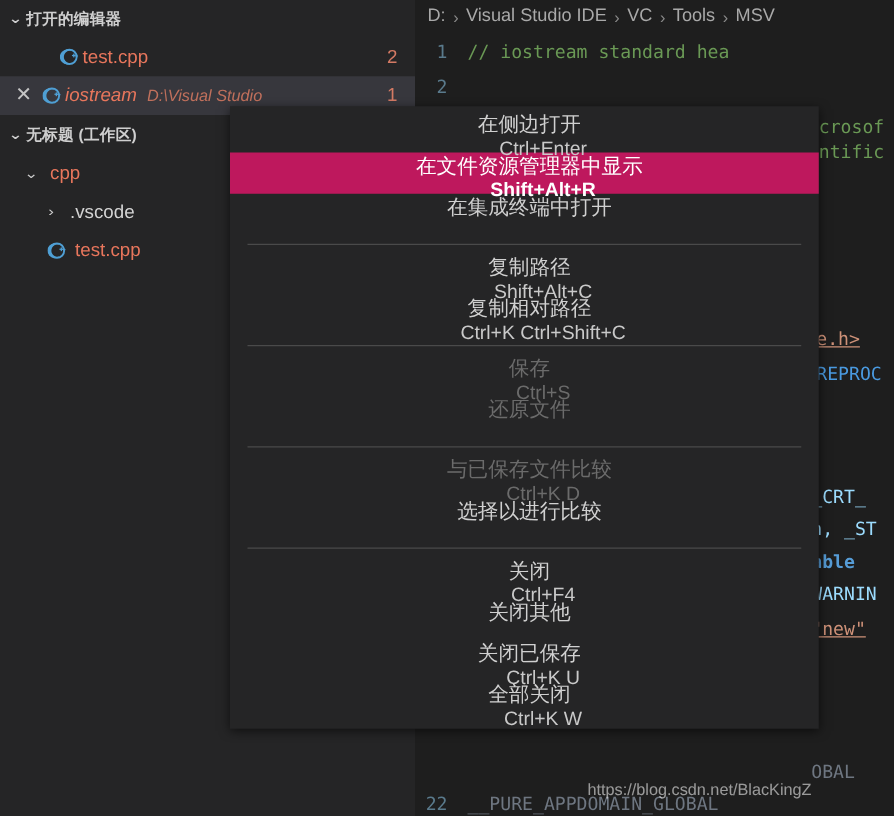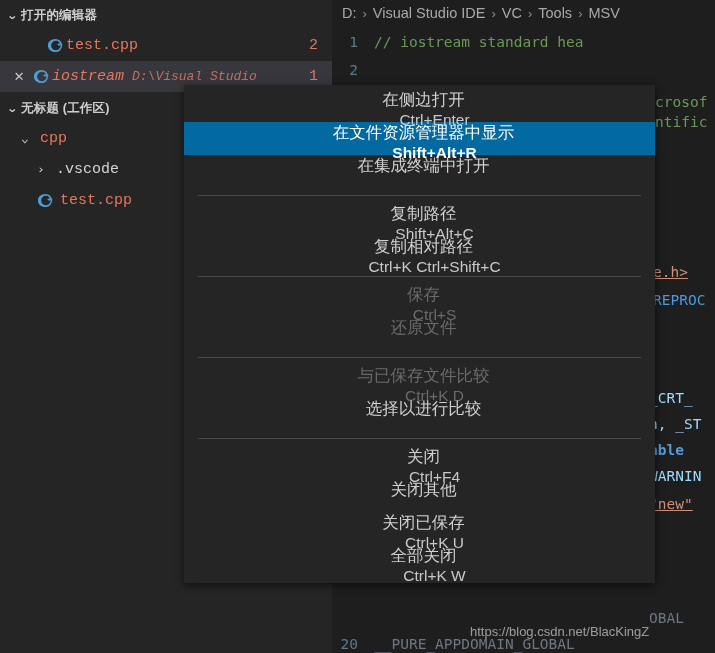--- a/index.html
+++ b/index.html
@@ -51,21 +51,20 @@
     transform: scaleX(1.25);
   }
   .tree-row {
     height: 31px;
     display: flex;
     align-items: center;
     font-size: 15px;
     color: #d4d4d4;
     padding-right: 8px;
     position: relative;
-    font-family: Liberation Mono, monospace;
   }
   .tree-row.selected {
     background: #37373d;
   }
   .indent { display: inline-block; }
   .close-x {
     width: 22px;
     min-width: 22px;
     text-align: center;
     color: #c5c5c5;
@@ -176,21 +175,21 @@
     height: 33px;
     display: flex;
     align-items: center;
     padding: 0 16px 0 24px;
     font-size: 16.5px;
     color: #d0d0d0;
     box-sizing: border-box;
     flex-direction: column;
   }
   .mi.highlight {
-    background: #0369a1;
+    background: #be185d;
     color: #ffffff;
   }
   .mi.disabled {
     color: #6b6b6b;
   }
   .mi .mlabel { flex: 1; white-space: nowrap; }
   .mi .mkey {
     font-size: 15.5px;
     color: #c9c9c9;
     white-space: nowrap;
@@ -315,21 +314,21 @@
         <div class="code-line tok-comment" style="top: 66px; left: 323px;">crosof</div>
         <div class="code-line tok-comment" style="top: 86px; left: 323px;">ntific</div>
         <div class="code-line tok-str" style="top: 236px; left: 321px;">e.h&gt;</div>
         <div class="code-line tok-pp" style="top: 264px; left: 321px;">REPROC</div>
         <div class="code-line tok-id" style="top: 362px; left: 317px;">_CRT_</div>
         <div class="code-line tok-id" style="top: 388px; left: 317px;">h, _ST</div>
         <div class="code-line tok-kw" style="top: 414px; left: 317px;">able</div>
         <div class="code-line tok-id" style="top: 440px; left: 317px;">WARNIN</div>
         <div class="code-line tok-str" style="top: 468px; left: 317px;">"new"</div>
         <div class="code-line tok-dim" style="top: 582px; left: 317px;">OBAL</div>
-        <div class="code-line" style="top: 608px;"><span class="lnum">20</span><span class="tok-dim">__PURE_APPDOMAIN_GLOBAL</span></div>
+        <div class="code-line" style="top: 608px;"><span class="lnum">22</span><span class="tok-dim">__PURE_APPDOMAIN_GLOBAL</span></div>
       </div>
   </div>
 
   <div class="ctxmenu" id="ctxmenu">
       <div class="mi">
         <span class="mlabel">在侧边打开</span>
         <span class="mkey">Ctrl+Enter</span>
       </div>
       <div class="mi highlight">
         <span class="mlabel">在文件资源管理器中显示</span>

